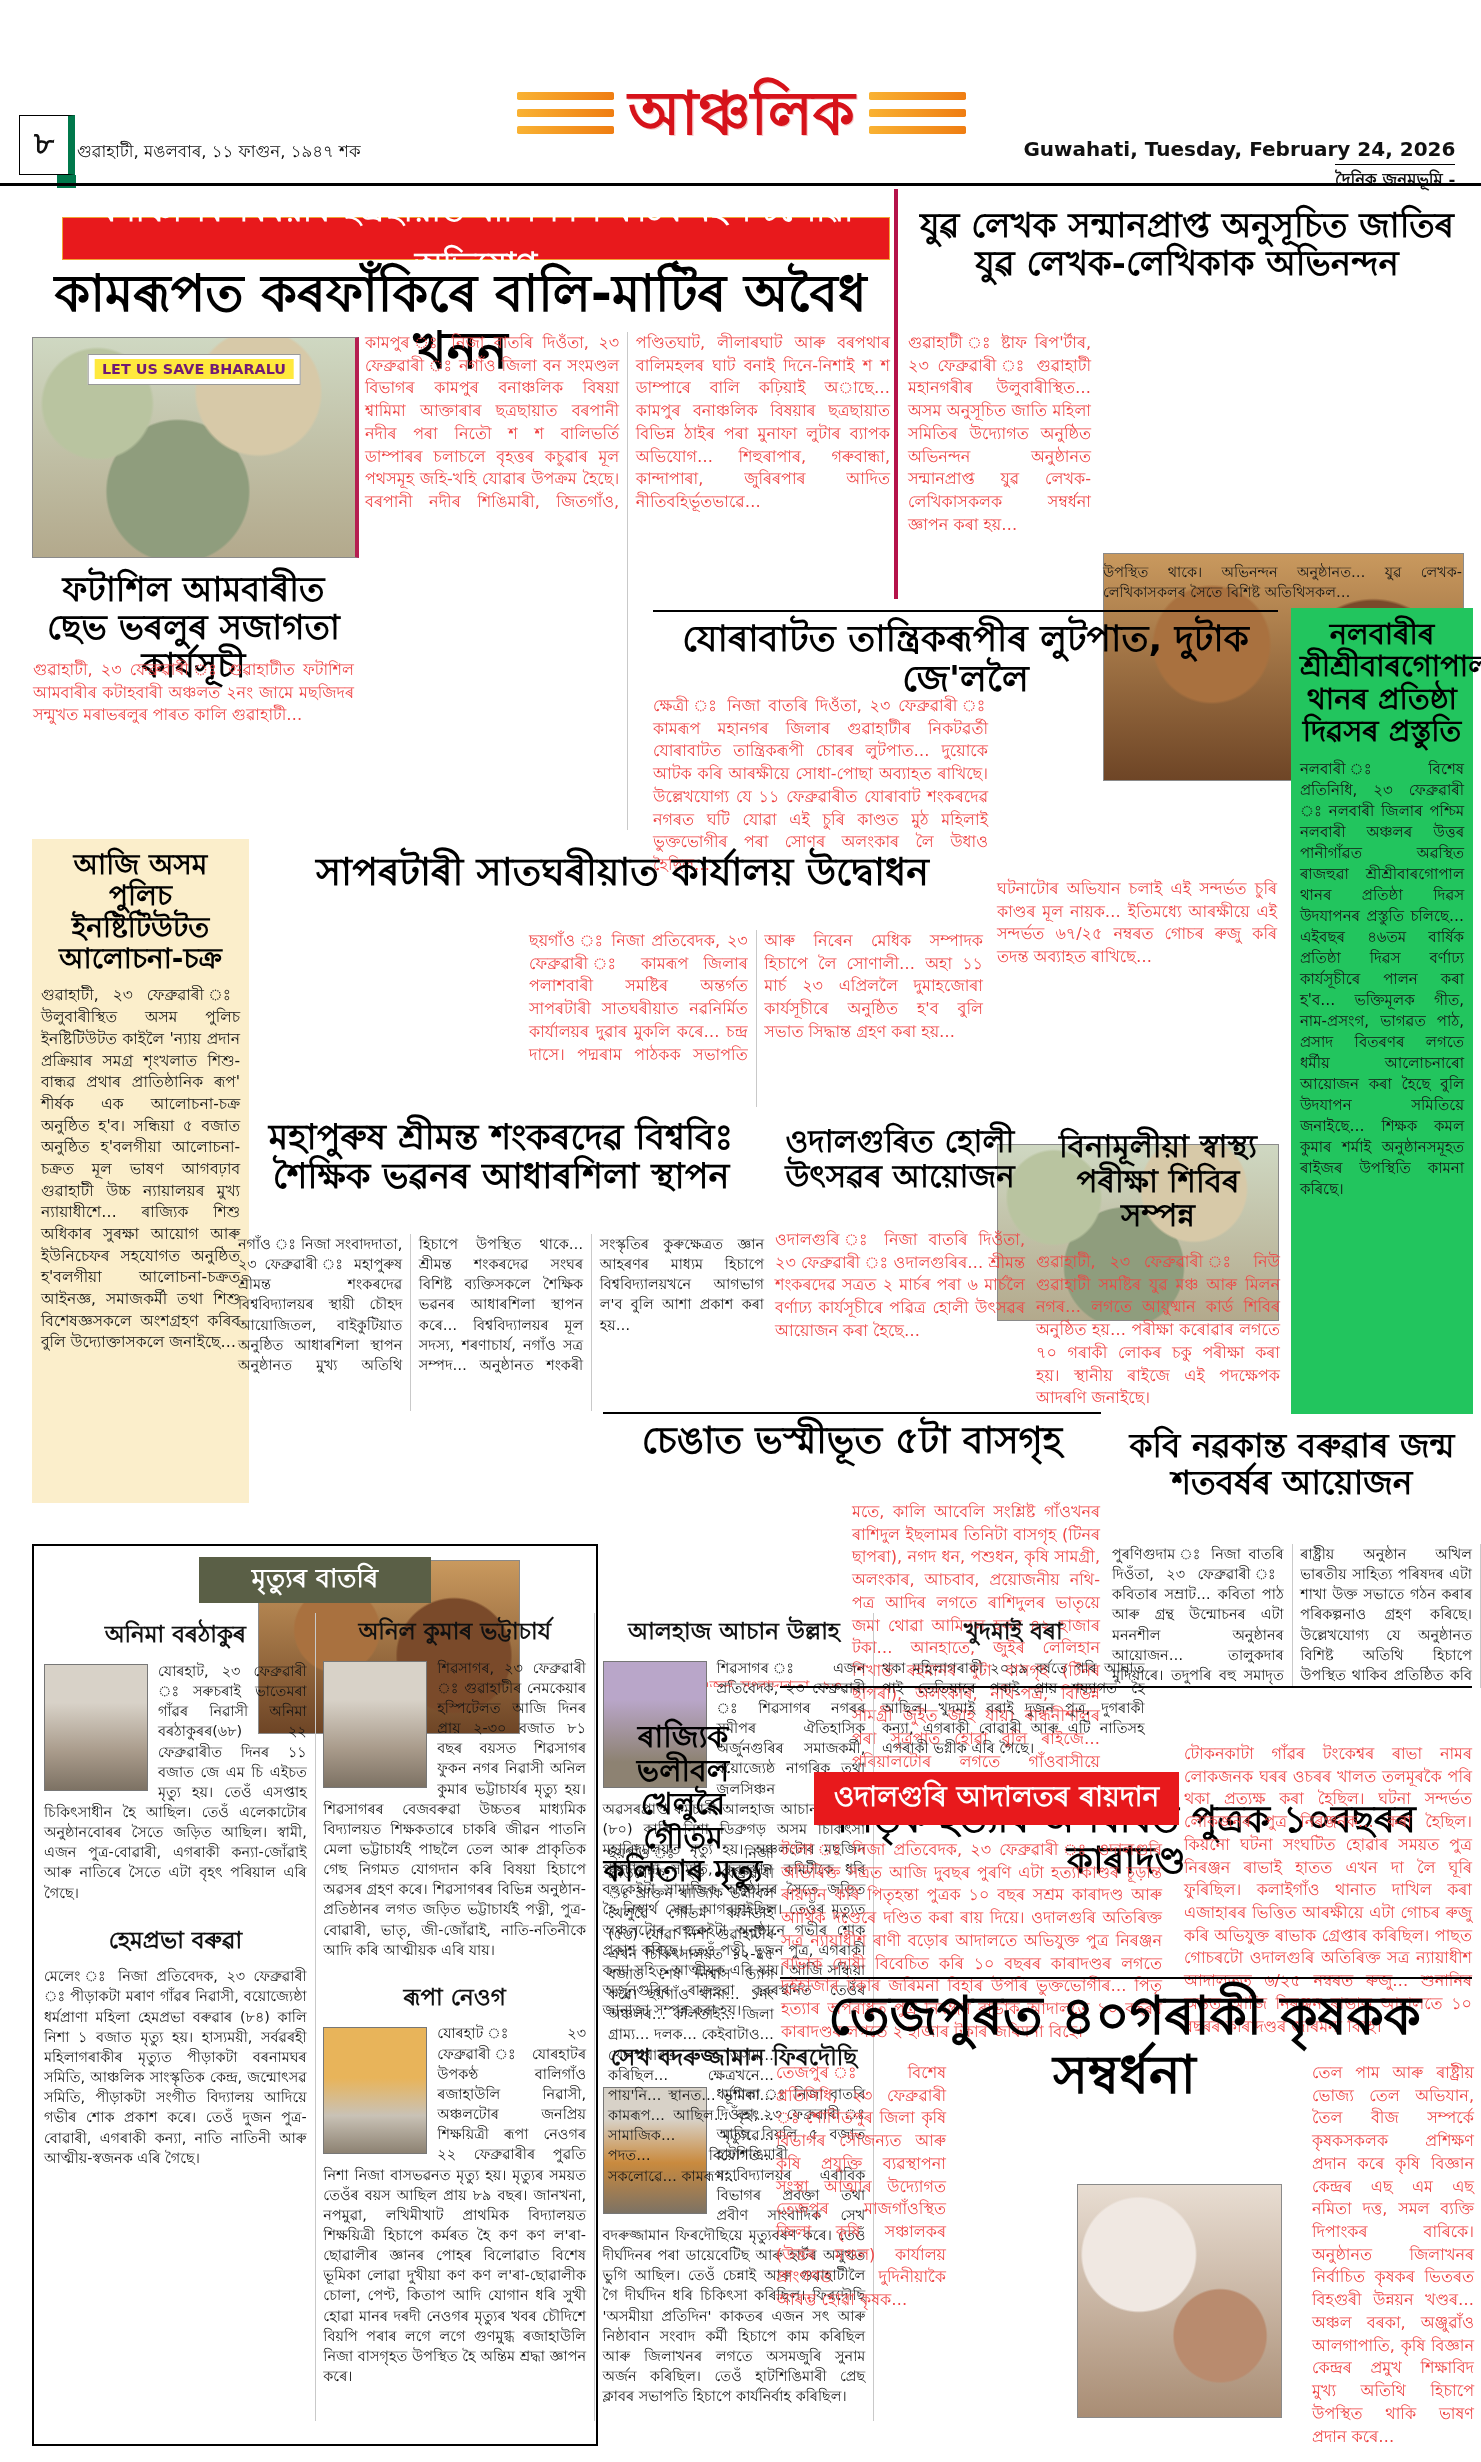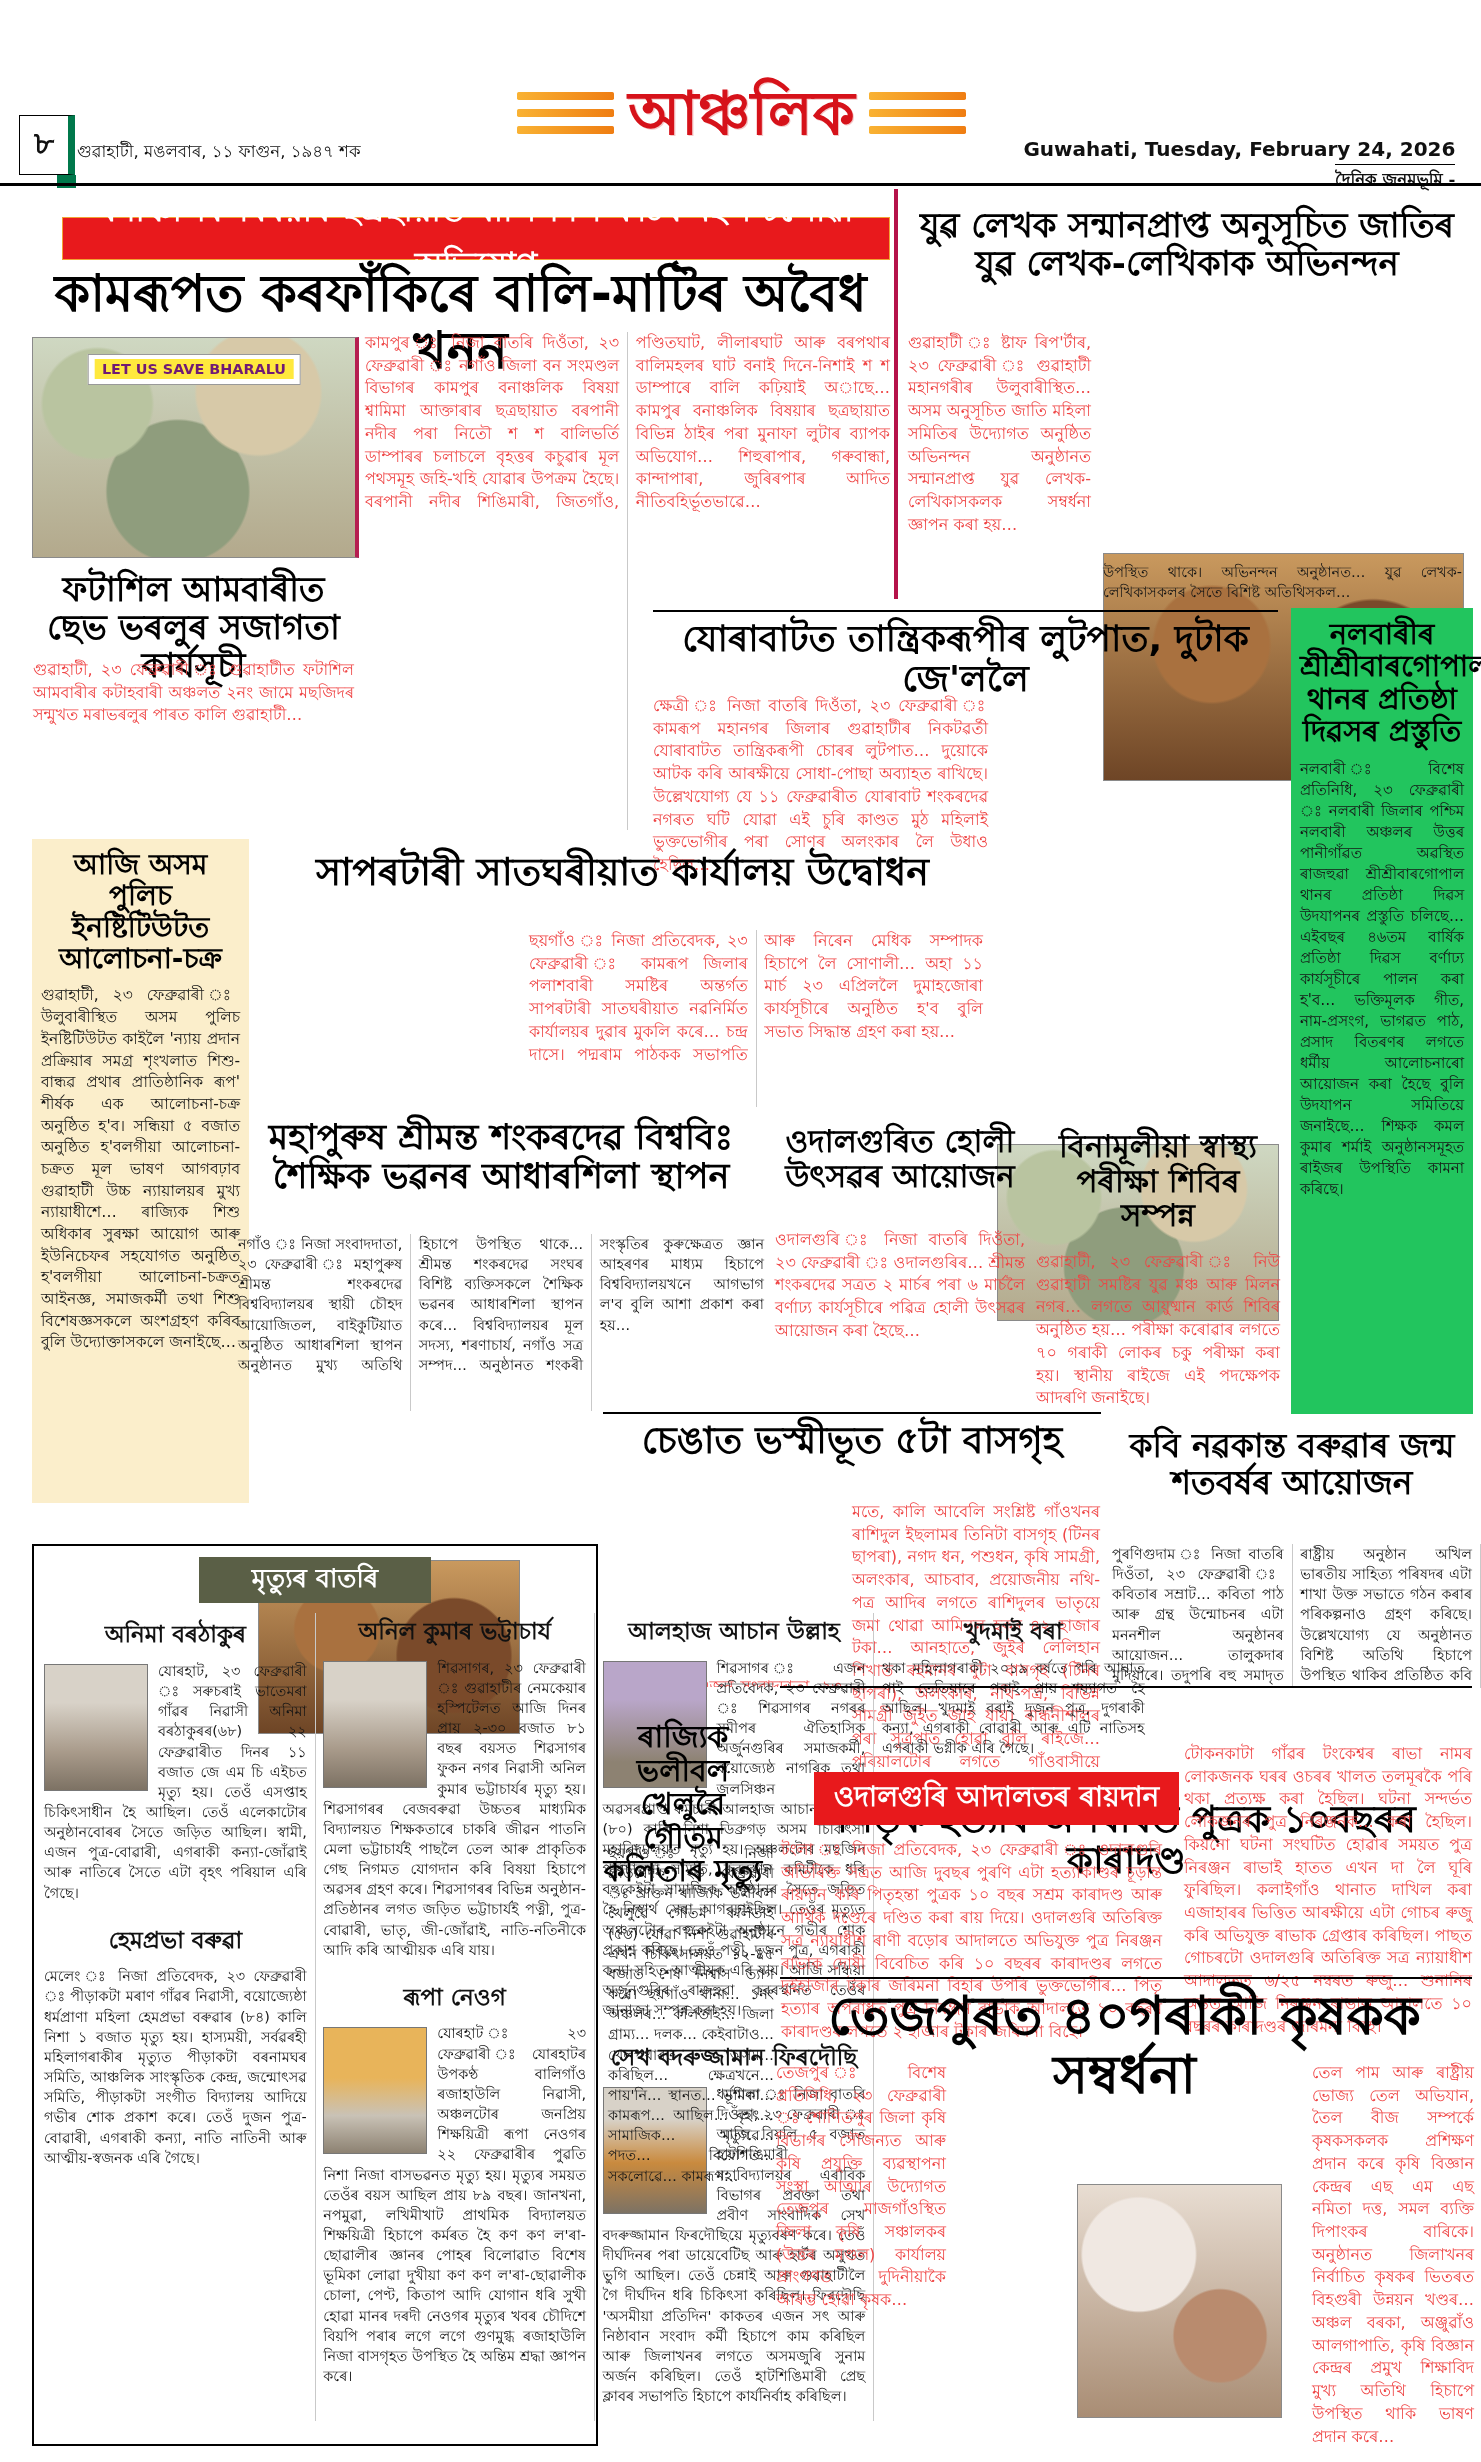--- a/index.html
+++ b/index.html
@@ -98,20 +98,21 @@
 
   <div class="abs hl" style="left:913px;top:206px;width:548px;font-size:34px;">যুৱ লেখক সন্মানপ্ৰাপ্ত অনুসূচিত জাতিৰ যুৱ লেখক-লেখিকাক অভিনন্দন</div>
   <div class="abs body-txt" style="left:908px;top:332px;width:183px;height:260px;">গুৱাহাটী ঃ ষ্টাফ ৰিপ'ৰ্টাৰ, ২৩ ফেব্ৰুৱাৰী ঃ গুৱাহাটী মহানগৰীৰ উলুবাৰীস্থিত… অসম অনুসূচিত জাতি মহিলা সমিতিৰ উদ্যোগত অনুষ্ঠিত অভিনন্দন অনুষ্ঠানত সন্মানপ্ৰাপ্ত যুৱ লেখক-লেখিকাসকলক সম্বৰ্ধনা জ্ঞাপন কৰা হয়…</div>
   <div class="abs photo ph-indoor" style="left:1103px;top:332px;width:359px;height:226px;"></div>
   <div class="abs small-txt" style="left:1103px;top:562px;width:359px;height:39px;">উপস্থিত থাকে। অভিনন্দন অনুষ্ঠানত… যুৱ লেখক-লেখিকাসকলৰ সৈতে বিশিষ্ট অতিথিসকল…</div>
 
   <div class="hrule" style="left:653px;top:610px;width:625px;"></div>
   <div class="abs hl" style="left:653px;top:619px;width:625px;font-size:36px;">যোৰাবাটত তান্ত্ৰিকৰূপীৰ লুটপাত, দুটাক জে'ললৈ</div>
   <div class="abs body-txt" style="left:653px;top:695px;width:335px;height:343px;">ক্ষেত্ৰী ঃ নিজা বাতৰি দিওঁতা, ২৩ ফেব্ৰুৱাৰী ঃ কামৰূপ মহানগৰ জিলাৰ গুৱাহাটীৰ নিকটৱৰ্তী যোৰাবাটত তান্ত্ৰিকৰূপী চোৰৰ লুটপাত… দুয়োকে আটক কৰি আৰক্ষীয়ে সোধা-পোছা অব্যাহত ৰাখিছে। উল্লেখযোগ্য যে ১১ ফেব্ৰুৱাৰীত যোৰাবাট শংকৰদেৱ নগৰত ঘটি যোৱা এই চুৰি কাণ্ডত মুঠ মহিলাই ভুক্তভোগীৰ পৰা সোণৰ অলংকাৰ লৈ উধাও হৈছিল…</div>
   <div class="abs photo" style="left:997px;top:695px;width:280px;height:175px;"></div>
+  <div class="abs body-txt" style="left:997px;top:878px;width:280px;height:161px;">ঘটনাটোৰ অভিযান চলাই এই সন্দৰ্ভত চুৰি কাণ্ডৰ মূল নায়ক… ইতিমধ্যে আৰক্ষীয়ে এই সন্দৰ্ভত ৬৭/২৫ নম্বৰত গোচৰ ৰুজু কৰি তদন্ত অব্যাহত ৰাখিছে…</div>
 
   <div class="abs" style="left:1291px;top:608px;width:182px;height:806px;background:#22c55e;padding:10px 8.9px;box-sizing:border-box;">
     <div class="hl" style="font-size:29px;margin-bottom:11px;">নলবাৰীৰ শ্ৰীশ্ৰীবাৰগোপাল থানৰ প্ৰতিষ্ঠা দিৱসৰ প্ৰস্তুতি</div>
     <div class="small-txt" style="font-size:15px;">নলবাৰী ঃ বিশেষ প্ৰতিনিধি, ২৩ ফেব্ৰুৱাৰী ঃ নলবাৰী জিলাৰ পশ্চিম নলবাৰী অঞ্চলৰ উত্তৰ পানীগাঁৱত অৱস্থিত ৰাজহুৱা শ্ৰীশ্ৰীবাৰগোপাল থানৰ প্ৰতিষ্ঠা দিৱস উদযাপনৰ প্ৰস্তুতি চলিছে… এইবছৰ ৪৬তম বাৰ্ষিক প্ৰতিষ্ঠা দিৱস বৰ্ণাঢ্য কাৰ্যসূচীৰে পালন কৰা হ'ব… ভক্তিমূলক গীত, নাম-প্ৰসংগ, ভাগৱত পাঠ, প্ৰসাদ বিতৰণৰ লগতে ধৰ্মীয় আলোচনাৰো আয়োজন কৰা হৈছে বুলি উদযাপন সমিতিয়ে জনাইছে… শিক্ষক কমল কুমাৰ শৰ্মাই অনুষ্ঠানসমূহত ৰাইজৰ উপস্থিতি কামনা কৰিছে।</div>
   </div>
 
   <div class="abs" style="left:32px;top:839px;width:217px;height:664px;background:#fbeecb;padding:10px 8.9px;box-sizing:border-box;">
     <div class="hl" style="font-size:28px;margin-bottom:11px;">আজি অসম পুলিচ ইনষ্টিটিউটত আলোচনা-চক্ৰ</div>
     <div class="small-txt" style="font-size:15.5px;">গুৱাহাটী, ২৩ ফেব্ৰুৱাৰী ঃ উলুবাৰীস্থিত অসম পুলিচ ইনষ্টিটিউটত কাইলৈ 'ন্যায় প্ৰদান প্ৰক্ৰিয়াৰ সমগ্ৰ শৃংখলাত শিশু-বান্ধৱ প্ৰথাৰ প্ৰাতিষ্ঠানিক ৰূপ' শীৰ্ষক এক আলোচনা-চক্ৰ অনুষ্ঠিত হ'ব। সন্ধিয়া ৫ বজাত অনুষ্ঠিত হ'বলগীয়া আলোচনা-চক্ৰত মূল ভাষণ আগবঢ়াব গুৱাহাটী উচ্চ ন্যায়ালয়ৰ মুখ্য ন্যায়াধীশে… ৰাজ্যিক শিশু অধিকাৰ সুৰক্ষা আয়োগ আৰু ইউনিচেফৰ সহযোগত অনুষ্ঠিত হ'বলগীয়া আলোচনা-চক্ৰত আইনজ্ঞ, সমাজকৰ্মী তথা শিশু বিশেষজ্ঞসকলে অংশগ্ৰহণ কৰিব বুলি উদ্যোক্তাসকলে জনাইছে…</div>
   </div>

